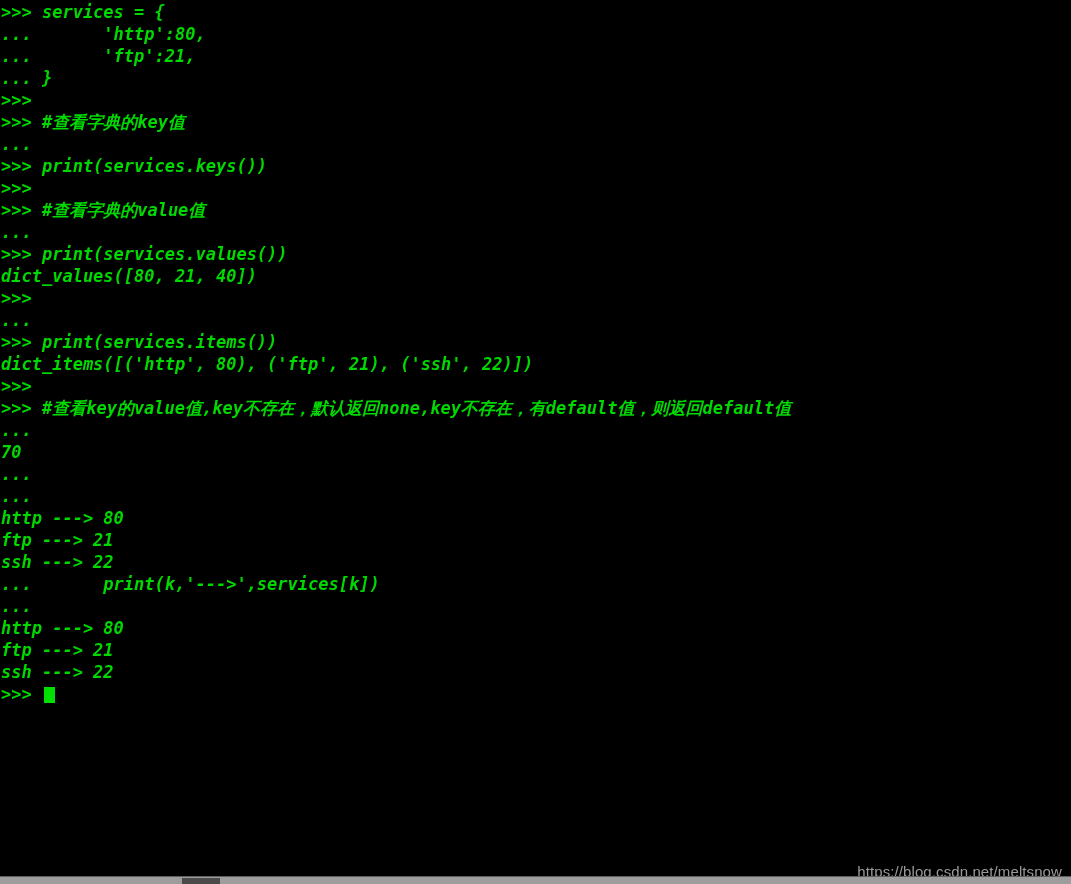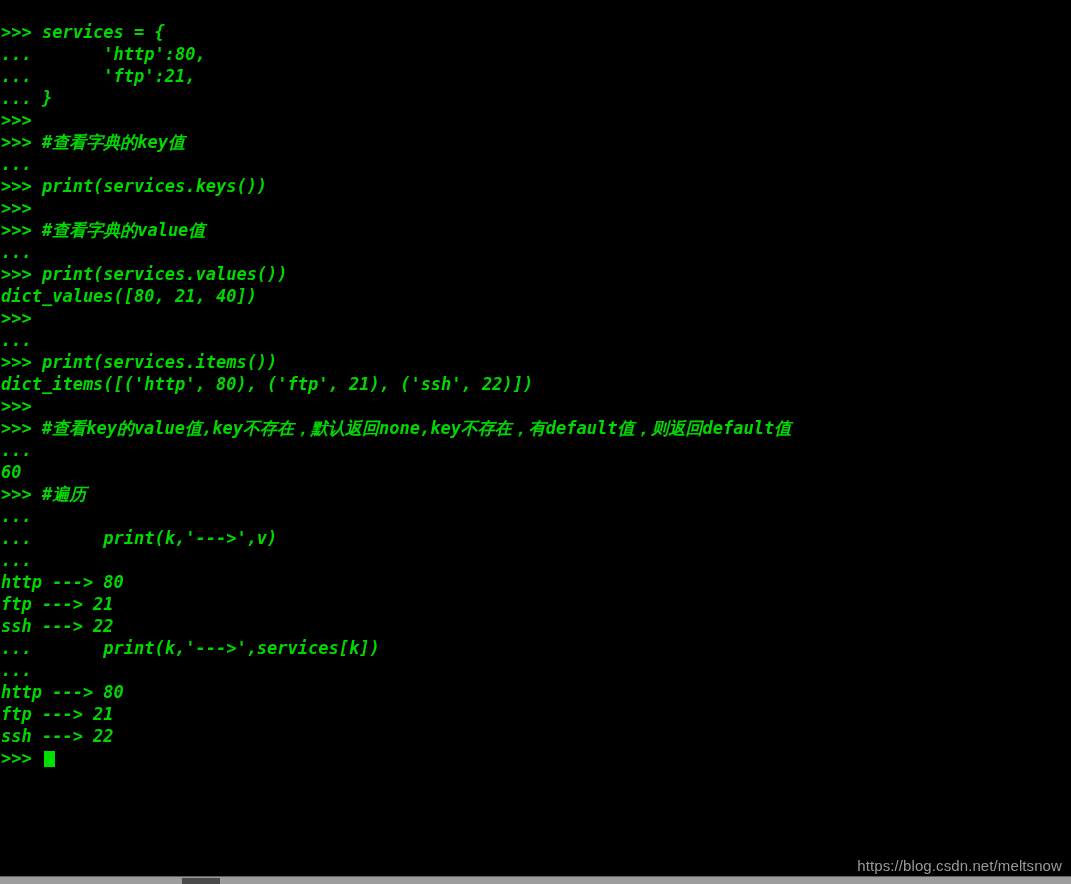--- a/index.html
+++ b/index.html
@@ -46,36 +46,35 @@
     color: #00d900;
     padding-left: 1px;
   }
 
   
   #terminal-output {
     position: absolute;
     left: 0;
     top: 1px;
     width: 878px;
-    margin-top: 20px;
   }
 
   .cursor-block {
     display: inline-block;
     width: 11px;
     height: 16px;
     background: #00e000;
     vertical-align: -3px;
     margin-left: 2px;
   }
 
   #watermark {
     position: absolute;
     right: 9px;
-    bottom: 10px;
+    bottom: 4px;
     color: #9a9a9a;
     font-family: "Liberation Sans", "DejaVu Sans", sans-serif;
     font-style: normal;
     font-weight: normal;
     font-size: 15px;
     letter-spacing: 0.1px;
     white-space: nowrap;
     pointer-events: none;
   }
 
@@ -119,24 +118,22 @@
         <div class="term-line">...</div>
         <div class="term-line">&gt;&gt;&gt; print(services.values())</div>
         <div class="term-line">dict_values([80, 21, 40])</div>
         <div class="term-line">&gt;&gt;&gt;</div>
         <div class="term-line">...</div>
         <div class="term-line">&gt;&gt;&gt; print(services.items())</div>
         <div class="term-line">dict_items([('http', 80), ('ftp', 21), ('ssh', 22)])</div>
         <div class="term-line">&gt;&gt;&gt;</div>
         <div class="term-line">&gt;&gt;&gt; #查看key的value值,key不存在，默认返回none,key不存在，有default值，则返回default值</div>
         <div class="term-line">...</div>
-        <div class="term-line">60</div>
-        <div class="term-line">&gt;&gt;&gt; #遍历</div>
+        <div class="term-line">70</div>
         <div class="term-line">...</div>
-        <div class="term-line">...       print(k,'---&gt;',v)</div>
         <div class="term-line">...</div>
         <div class="term-line">http ---&gt; 80</div>
         <div class="term-line">ftp ---&gt; 21</div>
         <div class="term-line">ssh ---&gt; 22</div>
         <div class="term-line">...       print(k,'---&gt;',services[k])</div>
         <div class="term-line">...</div>
         <div class="term-line">http ---&gt; 80</div>
         <div class="term-line">ftp ---&gt; 21</div>
         <div class="term-line">ssh ---&gt; 22</div>
         <div class="term-line"><span>&gt;&gt;&gt; </span><span class="cursor-block"></span></div>

